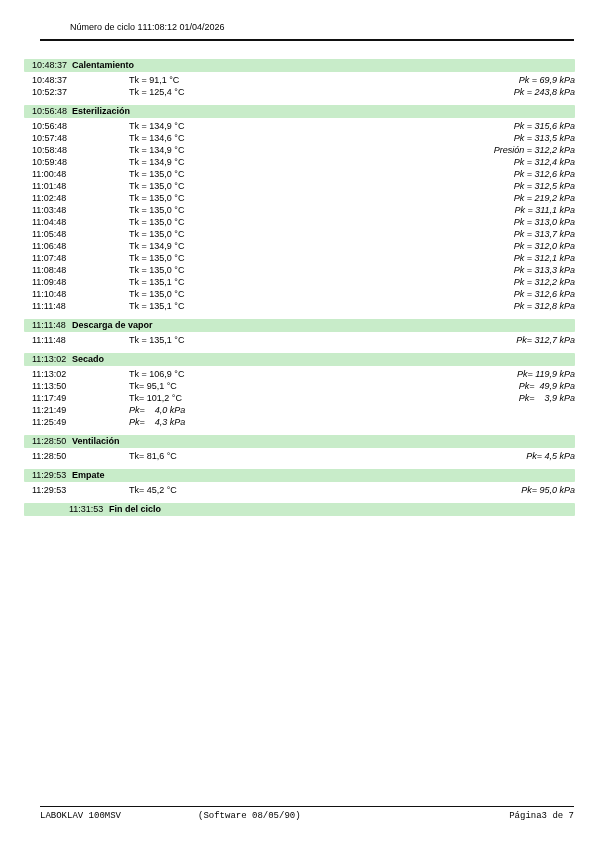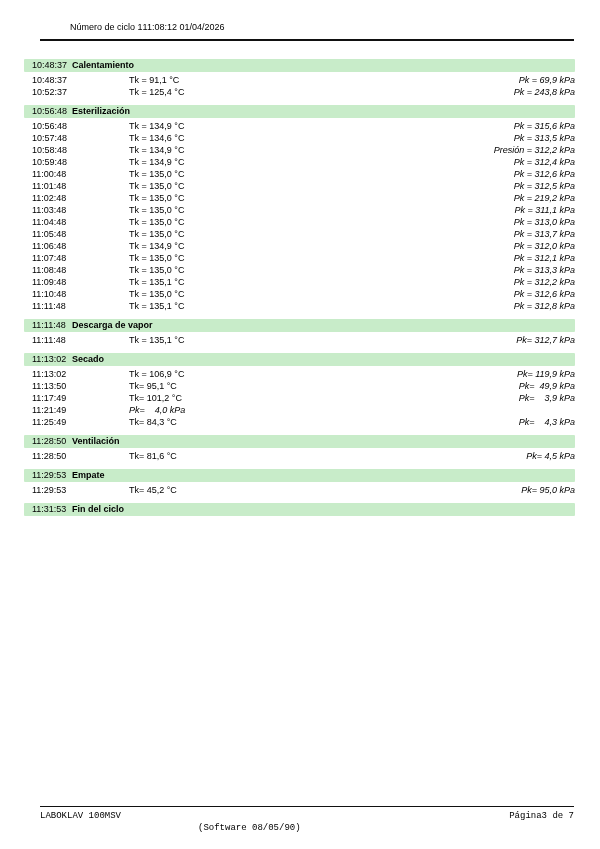--- a/index.html
+++ b/index.html
@@ -88,21 +88,21 @@
   }
   .footer-line {
     position: relative;
     display: flex;
     justify-content: space-between;
     line-height: 12px;
   }
   .footer-software {
     position: absolute;
     left: 158px;
-    top: 12px;
+    top: 0;
   }
 </style>
 </head>
 <body>
 
 <div class="page">
 
   <div class="page-header">
     <span>Número de ciclo 1</span>
     <span>11:08:12 01/04/2026</span>
@@ -274,21 +274,20 @@
       <span class="row-pk">Pk=    3,9 kPa</span>
     </div>
 
     <div class="log-row">
       <span class="row-time">11:21:49</span>
       <span class="row-pk">Pk=    4,0 kPa</span>
     </div>
 
     <div class="log-row">
       <span class="row-time">11:25:49</span>
-      <span class="row-tk">Tk= 84,3 °C</span>
       <span class="row-pk">Pk=    4,3 kPa</span>
     </div>
   </div>
     </div>
 
     <div class="section">
       <div class="section-band" style="background: rgb(200, 236, 201);">
         <span class="band-time">11:28:50</span>
         <span class="band-title">Ventilación</span>
       </div>
@@ -309,21 +308,21 @@
       <div class="rows">
     <div class="log-row">
       <span class="row-time">11:29:53</span>
       <span class="row-tk">Tk= 45,2 °C</span>
       <span class="row-pk">Pk= 95,0 kPa</span>
     </div>
   </div>
     </div>
 
     <div class="section">
-      <div class="section-band" style="background: rgb(200, 236, 201);">
+      <div class="section-band" style="background: rgb(200, 236, 201); padding-left: 37px;">
         <span class="band-time">11:31:53</span>
         <span class="band-title">Fin del ciclo</span>
       </div>
       <div class="rows"></div>
     </div>
   </div>
 
   <div class="page-footer">
     <hr class="footer-rule">
     <div class="footer-line">

